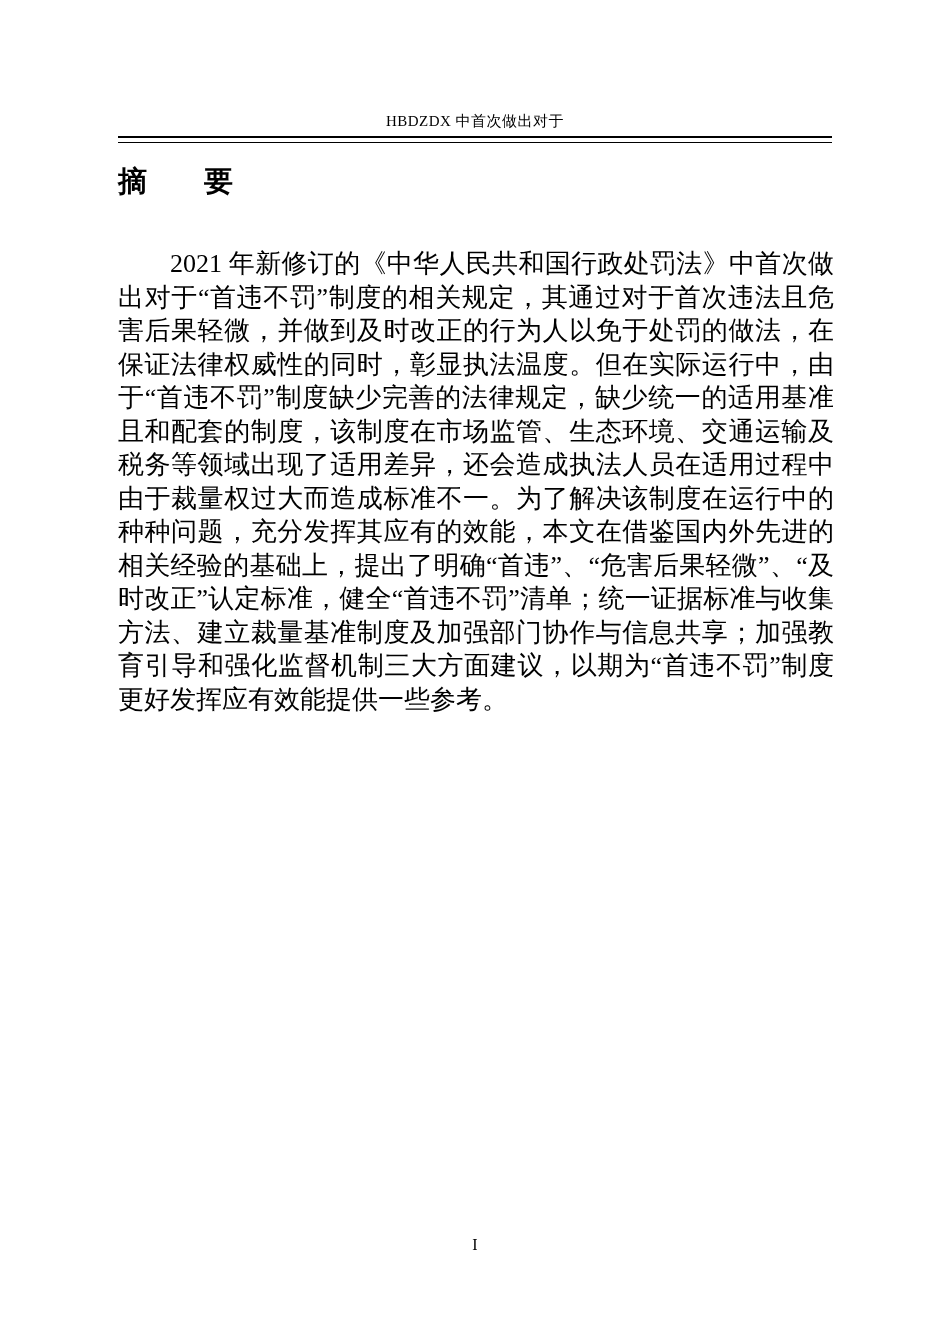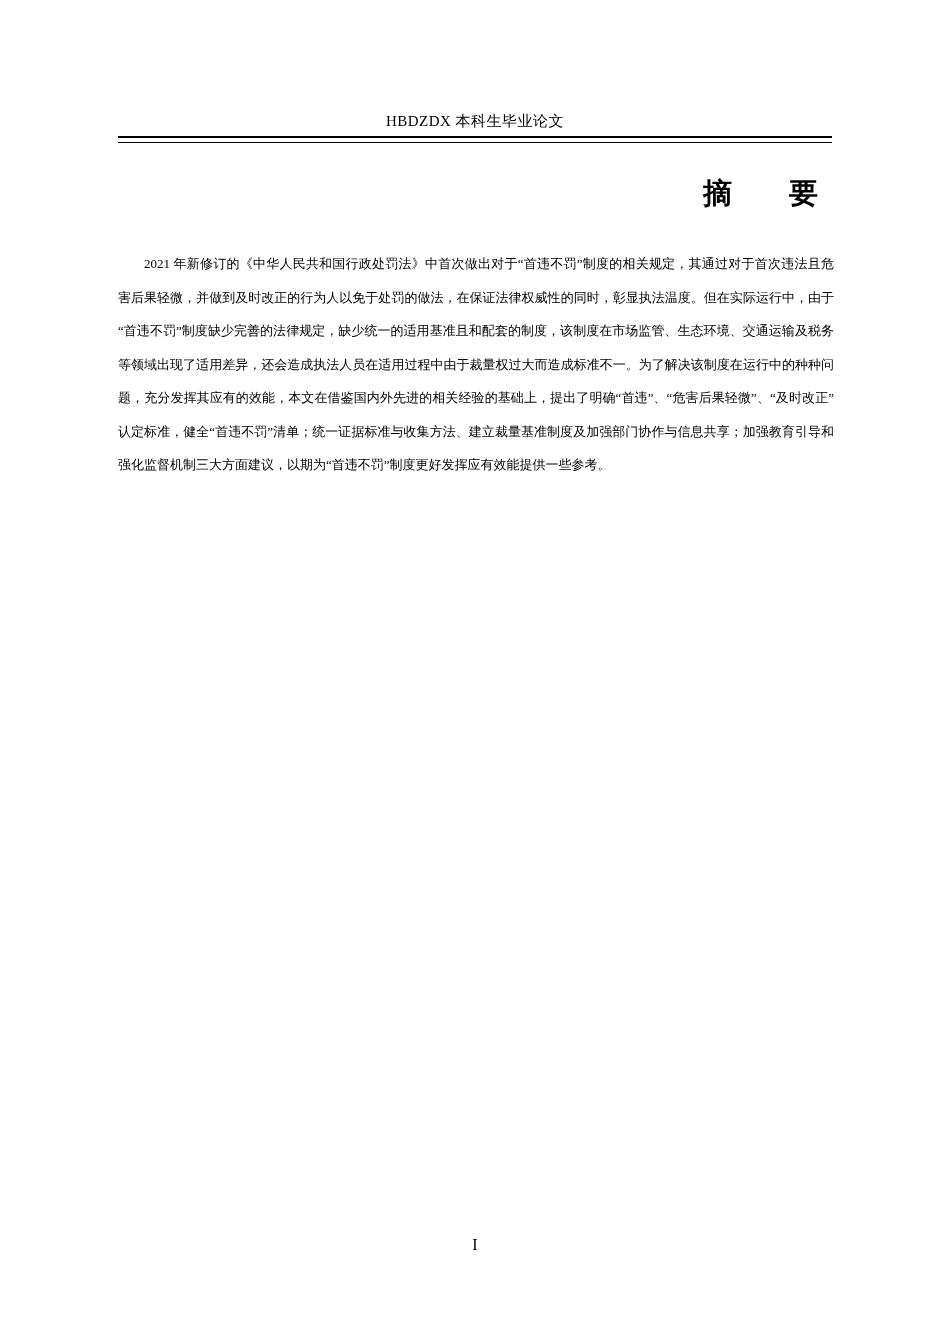--- a/index.html
+++ b/index.html
@@ -45,38 +45,38 @@
   }
   .header-rule-inner {
     position: absolute;
     top: 142px;
     left: 118px;
     width: 714px;
     border-top: 1px solid #000;
   }
   .doc-title {
     position: absolute;
-    top: 174px;
+    top: 162px;
     left: 118px;
     width: 714px;
-    text-align: right;
+    text-align: left;
     font-family: "DejaVu Sans", "Liberation Sans", sans-serif;
     font-size: 29px;
     font-weight: bold;
     letter-spacing: 14px;
     color: #000;
   }
   .body-block {
     position: absolute;
     top: 247px;
     left: 118px;
     width: 716px;
   }
   .para {
-    font-size: 13px;
+    font-size: 26px;
     line-height: 33.5px;
     text-align: justify;
     text-justify: inter-ideograph;
     text-indent: 2em;
     margin: 0;
     color: #000;
     font-family: "Liberation Serif", "DejaVu Serif", serif;
   }
   .keywords {
     font-size: 19.5px;
@@ -97,21 +97,21 @@
     font-family: "Liberation Serif", "DejaVu Serif", serif;
     color: #000;
   }
 </style>
 </head>
 <body>
 
 <div class="page">
 
   <div class="header">
-    <div class="header-title">HBDZDX 本科生毕业论文</div>
+    <div class="header-title">HBDZDX 中首次做出对于</div>
   </div>
   <div class="header-rule-outer"></div>
   <div class="header-rule-inner"></div>
 
   <div class="doc-title">摘　要</div>
 
   <div class="body-block">
     <p class="para">2021 年新修订的《中华人民共和国行政处罚法》中首次做出对于“首违不罚”制度的相关规定，其通过对于首次违法且危害后果轻微，并做到及时改正的行为人以免于处罚的做法，在保证法律权威性的同时，彰显执法温度。但在实际运行中，由于“首违不罚”制度缺少完善的法律规定，缺少统一的适用基准且和配套的制度，该制度在市场监管、生态环境、交通运输及税务等领域出现了适用差异，还会造成执法人员在适用过程中由于裁量权过大而造成标准不一。为了解决该制度在运行中的种种问题，充分发挥其应有的效能，本文在借鉴国内外先进的相关经验的基础上，提出了明确“首违”、“危害后果轻微”、“及时改正”认定标准，健全“首违不罚”清单；统一证据标准与收集方法、建立裁量基准制度及加强部门协作与信息共享；加强教育引导和强化监督机制三大方面建议，以期为“首违不罚”制度更好发挥应有效能提供一些参考。</p>
   </div>
 

